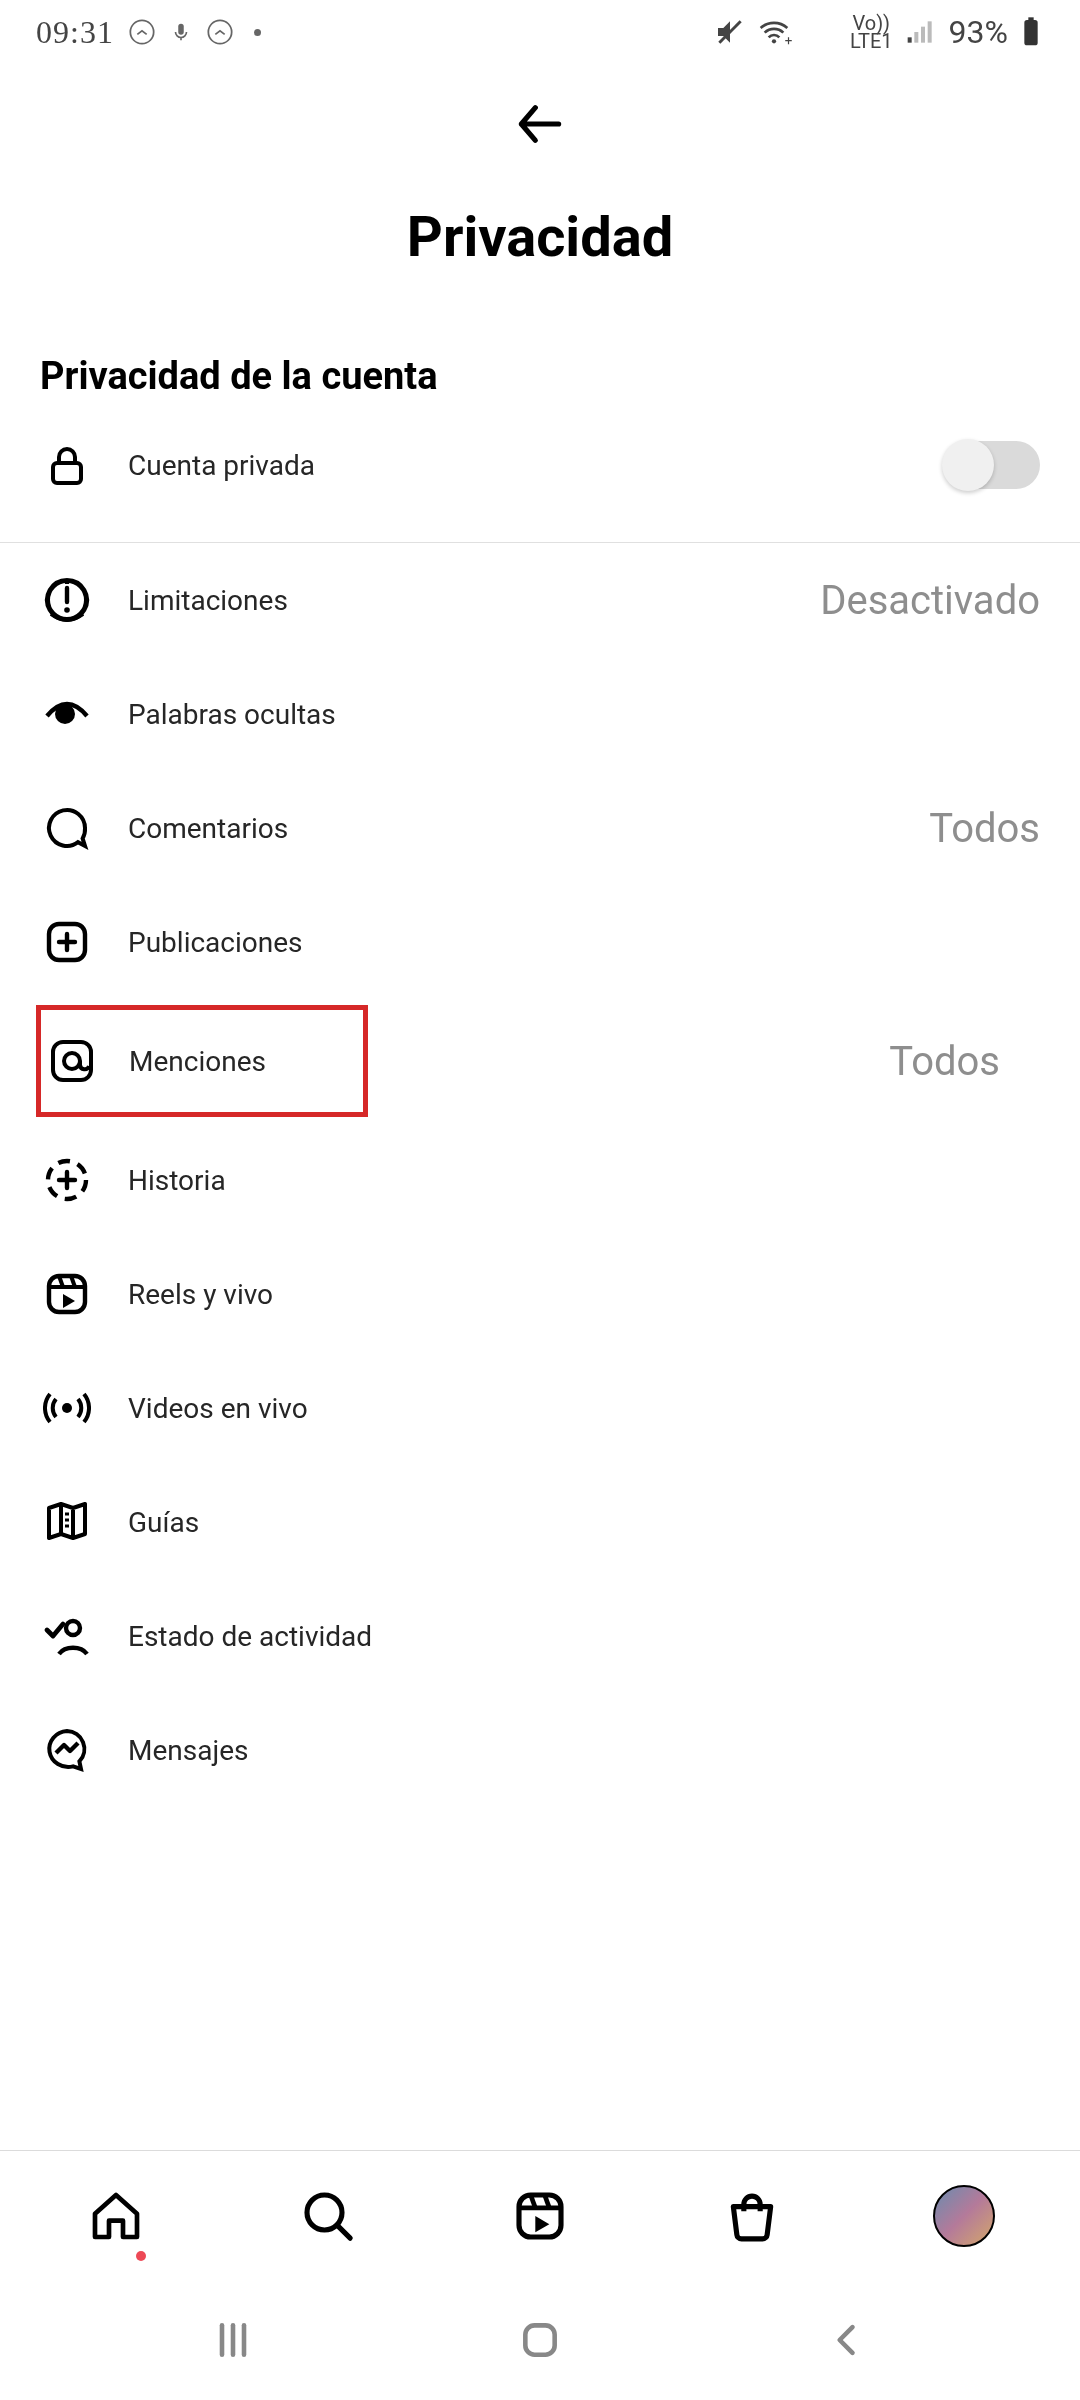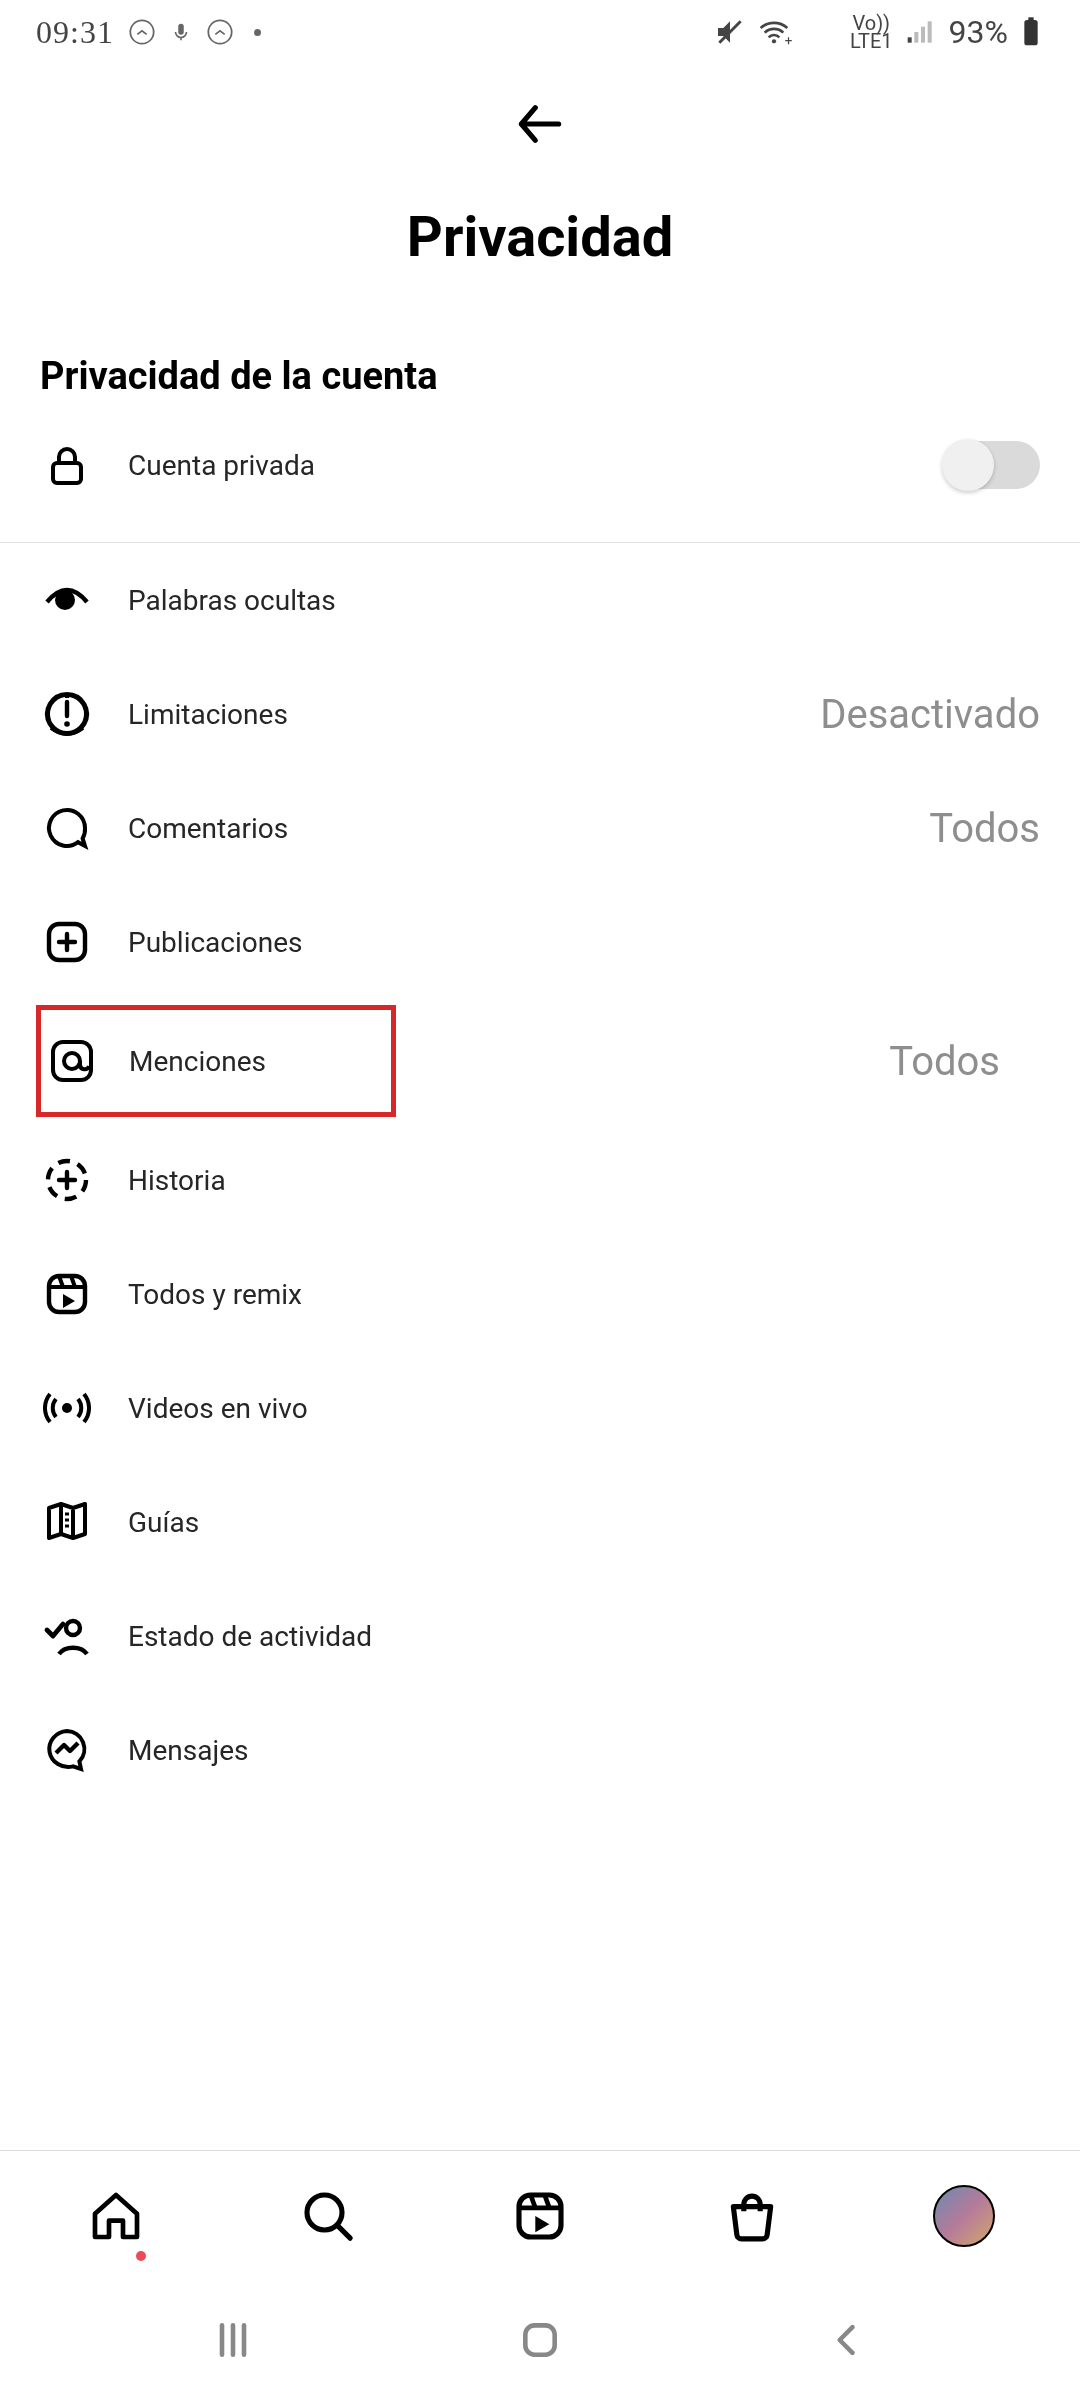--- a/index.html
+++ b/index.html
@@ -133,21 +133,21 @@
       border-radius: 50%;
       background: #f0f0f0;
       box-shadow: 0 2px 4px rgba(0,0,0,0.2);
     }
     
     .highlight {
       border: 5px solid #d62828;
       margin-left: 36px;
       margin-right: auto;
       padding: 24px 8px 24px 6px;
-      width: 360px;
+      width: 332px;
       display: flex;
       align-items: center;
     }
     .highlight .row-icon {
       margin-left: -2px;
     }
     .menciones-row {
       display: flex;
       align-items: center;
       padding: 6px 40px 6px 0;
@@ -280,39 +280,39 @@
       <div class="toggle-knob"></div>
     </div>
   </div>
 
   <div class="divider"></div>
 
 
   <div class="row">
     <div class="row-icon">
       <svg viewBox="0 0 24 24">
-          <path d="M2 13 q10 -12 20 0" fill="none" stroke="#000" stroke-width="2.2"></path>
-          <circle cx="11" cy="12" r="5" fill="#000"></circle>
-        </svg>
-    </div>
-    <div class="row-label">Palabras ocultas</div>
-  </div>
-
-  <div class="row">
-    <div class="row-icon">
-      <svg viewBox="0 0 24 24">
           <path d="M12 2 a10 10 0 1 0 0.01 0 M12 2 v2 M12 22 v0" fill="none" stroke="#000" stroke-width="2"></path>
           <circle cx="12" cy="12" r="9.5" fill="none" stroke="#000" stroke-width="2"></circle>
           <line x1="12" y1="6" x2="12" y2="13" stroke="#000" stroke-width="2.2" stroke-linecap="round"></line>
           <circle cx="12" cy="17" r="1.4" fill="#000"></circle>
           <path d="M4 19 q8 6 16 0" fill="none" stroke="#000" stroke-width="2"></path>
         </svg>
     </div>
     <div class="row-label">Limitaciones</div>
     <div class="row-value">Desactivado</div>
+  </div>
+
+  <div class="row">
+    <div class="row-icon">
+      <svg viewBox="0 0 24 24">
+          <path d="M2 13 q10 -12 20 0" fill="none" stroke="#000" stroke-width="2.2"></path>
+          <circle cx="11" cy="12" r="5" fill="#000"></circle>
+        </svg>
+    </div>
+    <div class="row-label">Palabras ocultas</div>
   </div>
 
   <div class="row">
     <div class="row-icon">
       <svg viewBox="0 0 24 24">
           <path d="M21 12 a9 9 0 1 0 -3.5 7.1 L21 21 l-1.2-3.8 A8.9 8.9 0 0 0 21 12z" fill="none" stroke="#000" stroke-width="2"></path>
         </svg>
     </div>
     <div class="row-label">Comentarios</div>
     <div class="row-value">Todos</div>
@@ -358,21 +358,21 @@
   <div class="row">
     <div class="row-icon">
       <svg viewBox="0 0 24 24">
           <rect x="3" y="3" width="18" height="18" rx="5" fill="none" stroke="#000" stroke-width="2.2"></rect>
           <line x1="3" y1="8.5" x2="21" y2="8.5" stroke="#000" stroke-width="2"></line>
           <line x1="8" y1="3" x2="10" y2="8.5" stroke="#000" stroke-width="2"></line>
           <line x1="14" y1="3" x2="16" y2="8.5" stroke="#000" stroke-width="2"></line>
           <path d="M10 12 l6 3.5 l-6 3.5 z" fill="#000"></path>
         </svg>
     </div>
-    <div class="row-label">Todos y remix</div>
+    <div class="row-label">Reels y vivo</div>
   </div>
 
   <div class="row">
     <div class="row-icon">
       <svg viewBox="0 0 24 24">
           <circle cx="12" cy="12" r="2.5" fill="#000"></circle>
           <path d="M6.5 7.5 a7 7 0 0 0 0 9 M17.5 7.5 a7 7 0 0 1 0 9 M3.5 5 a11 11 0 0 0 0 14 M20.5 5 a11 11 0 0 1 0 14" fill="none" stroke="#000" stroke-width="2"></path>
         </svg>
     </div>
     <div class="row-label">Videos en vivo</div>

